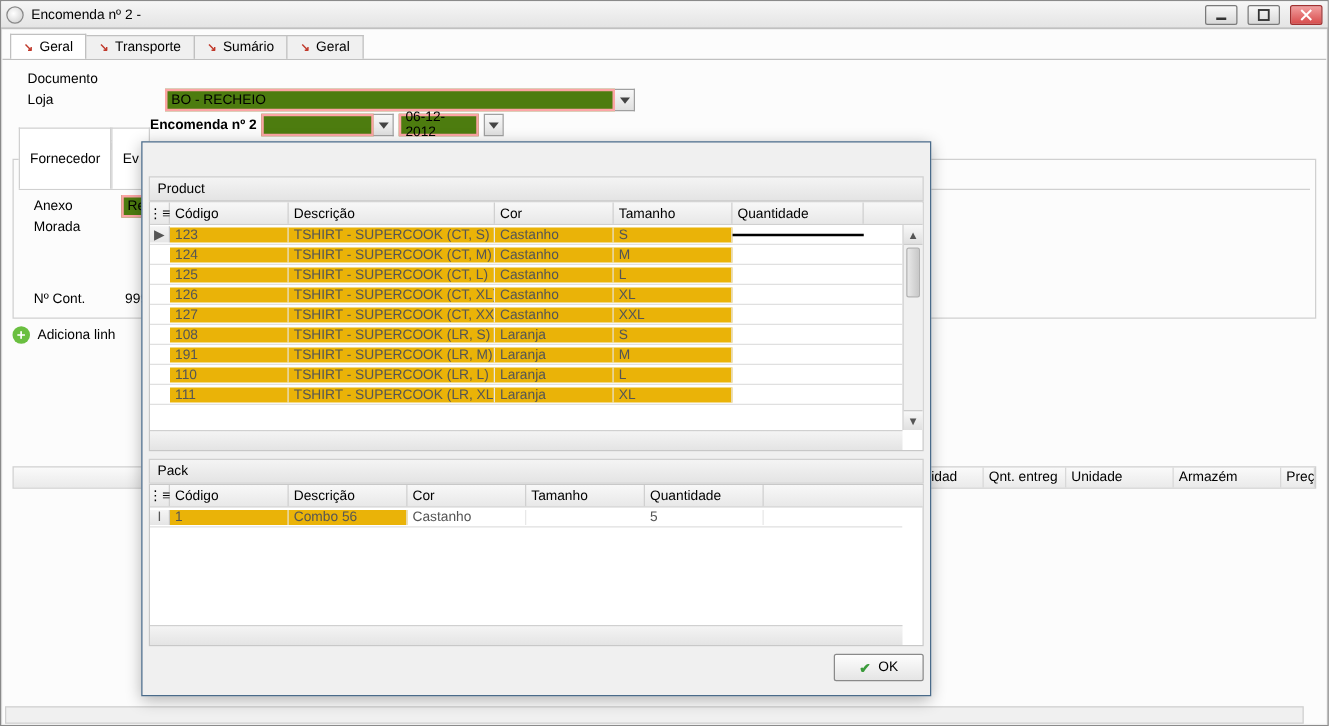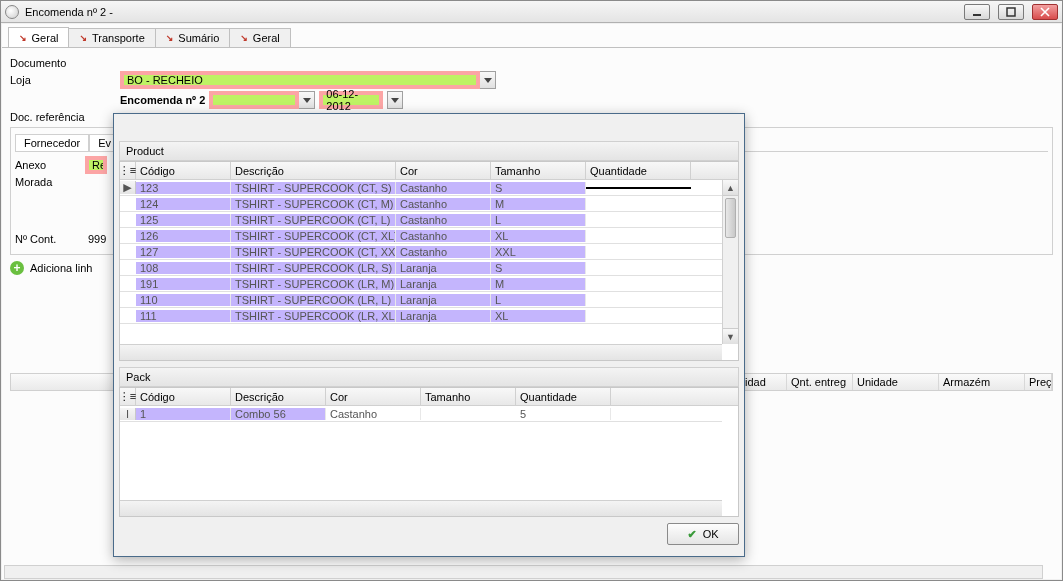--- a/index.html
+++ b/index.html
@@ -17,34 +17,34 @@
   .main-body { position:absolute; top:23px; left:1px; right:1px; bottom:1px; background:#fcfcfc; }
 
   
   .tabbar { height:24px; display:flex; align-items:flex-end; padding:4px 6px 0 6px; gap:0; border-bottom:1px solid #c0c0c0; background:#fcfcfc;}
   .tab { padding:3px 10px; border:1px solid #c0c0c0; border-bottom:none; background:#f0f0f0; display:flex; align-items:center; gap:5px; cursor:default; margin-right:-1px; }
   .tab.active { background:#fff; position:relative; z-index:1; padding-top:4px; }
   .tab .arrow { color:#c0392b; font-size:9px; font-weight:bold; }
 
   .main-content { position:absolute; top:29px; left:0; right:0; bottom:14px; padding:4px 8px; }
 
-  .row { display:flex; align-items:center; margin-bottom:2px; }
+  .row { display:flex; align-items:center; margin-bottom:2px;margin-left:12px; }
   .lbl { width:110px; color:#000; }
-  .field-input { border:4px solid #fca5a5; background:#bef264; height:18px; padding:0 3px; display:flex; align-items:center; }
+  .field-input { border:2px solid #fca5a5; background:#4d7c0f; height:18px; padding:0 3px; display:flex; align-items:center; }
   .combo { display:flex; align-items:center; }
   .combo-btn { width:16px; height:18px; border:1px solid #a0a0a0; border-left:none; background:linear-gradient(#f8f8f8,#e0e0e0); display:flex; align-items:center; justify-content:center; }
   .combo-btn::after { content:""; border-left:4px solid transparent; border-right:4px solid transparent; border-top:5px solid #444; }
 
   .form-strip { display:flex; align-items:center; gap:4px; margin:2px 0 2px 110px; }
   .form-strip .label-bold { font-weight:bold; }
 
   
   .fbox { border:1px solid #d0d0d0; padding:4px; margin-top:4px; }
   .fbox-tabbar { height:20px; display:flex; align-items:flex-end; border-bottom:1px solid #d0d0d0; margin-bottom:4px;}
-  .fbox-tab { padding:2px 8px; border:1px solid #d0d0d0; border-bottom:none; background:#fff; font-size:11px;margin-top:32px;}
+  .fbox-tab { padding:18px 8px; border:1px solid #d0d0d0; border-bottom:none; background:#fff; font-size:11px;margin-top:32px;}
 
   
   .toolrow { display:flex; align-items:center; gap:6px; margin-top:6px; }
   .add-btn { width:14px; height:14px; border-radius:50%; background:#6abf40; color:#fff; display:flex; align-items:center; justify-content:center; font-weight:bold; font-size:12px; line-height:1; }
 
   .price-row { position:absolute; right:12px; top:290px; display:flex; align-items:center; gap:6px; }
 
   
   .grid-header { position:absolute; left:8px; right:8px; top:320px; height:18px; border:1px solid #d0d0d0; display:flex; background:linear-gradient(#fafafa,#eaeaea); }
   .grid-header .col { border-right:1px solid #d8d8d8; padding:0 4px; display:flex; align-items:center; white-space:nowrap; overflow:hidden; }
@@ -62,21 +62,21 @@
 
   .mgrid { border:1px solid #c8c8c8; background:#fff; position:relative; }
   .mgrid-header { display:flex; height:18px; background:linear-gradient(#f8f8f8,#e8e8e8); border-bottom:1px solid #d0d0d0; }
   .mgrid-header .hcell { border-right:1px solid #d0d0d0; padding:0 4px; display:flex; align-items:center; }
   .hcell.rowhead { width:16px; justify-content:center; }
 
   .mgrid-rows { position:absolute; top:18px; left:0; right:16px; bottom:16px; overflow:hidden; }
   .mgrid .row { display:flex; height:16px; border-bottom:1px solid #e0e0e0; margin:0;}
   .mgrid .cell { border-right:1px solid #e8e8e8; padding:0 4px; display:flex; align-items:center; overflow:hidden; white-space:nowrap; color:#555;}
   .mgrid .cell.rowhead { width:16px; justify-content:center; background:linear-gradient(#f5f5f5,#e5e5e5); border-right:1px solid #c8c8c8;}
-  .mgrid .cell.ro { background:#c4b5fd; }
+  .mgrid .cell.ro { background:#eab308; }
   .mgrid .cell.qty { background:#fff; }
   .mgrid .cell.selected { border:1px solid #000; padding:0 3px; background:#fff;}
 
   .mgrid-vscroll { position:absolute; right:0; top:18px; bottom:16px; width:16px; background:#f0f0f0; border-left:1px solid #d0d0d0; display:flex; flex-direction:column; }
   .mgrid-vscroll .sbtn { height:16px; background:linear-gradient(#f8f8f8,#e0e0e0); border-bottom:1px solid #ccc; display:flex; align-items:center; justify-content:center; color:#555; font-size:9px;}
   .mgrid-vscroll .sbtn.bot { border-top:1px solid #ccc; border-bottom:none; margin-top:auto;}
   .mgrid-vscroll .thumb { height:40px; margin:2px; background:linear-gradient(to right,#e8e8e8,#c8c8c8); border:1px solid #b0b0b0; border-radius:2px;}
   .mgrid-hscroll { position:absolute; left:0; right:16px; bottom:0; height:16px; background:linear-gradient(#f4f4f4,#e4e4e4); border-top:1px solid #d0d0d0;}
 
   .ok-row { display:flex; justify-content:flex-end; margin-top:6px; }

